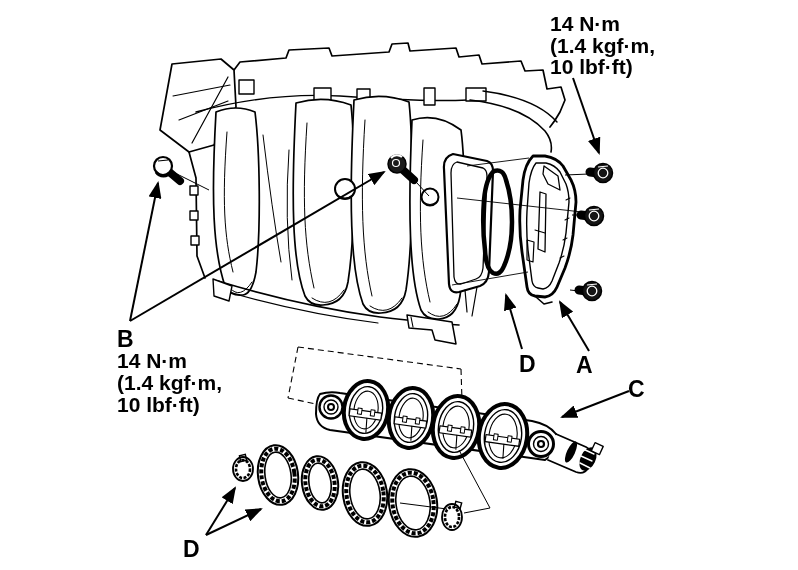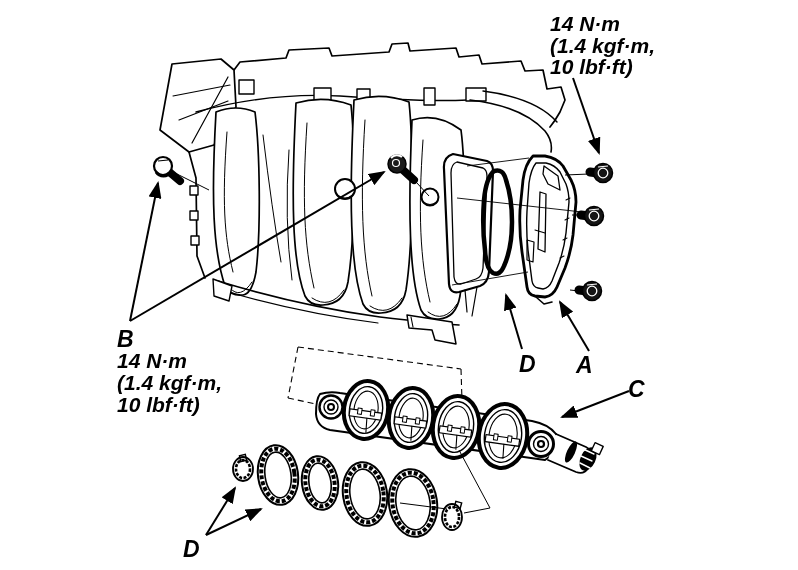--- a/index.html
+++ b/index.html
@@ -1,17 +1,17 @@
 <!DOCTYPE html>
 <html><head>
 <meta charset="utf-8">
 <style>
   html,body{margin:0;padding:0;background:#ffffff;}
   .stage{position:relative;width:798px;height:570px;background:#fff;overflow:hidden;
-         font-family:"Liberation Sans", sans-serif;font-style:italic;}
+         font-family:"Liberation Sans", sans-serif;}
   svg text{font-family:"Liberation Sans", sans-serif;font-weight:bold;fill:#000;}
   .t21{font-size:21px;}
   .t23{font-size:23px;}
   path,line,ellipse,circle,rect,polyline{vector-effect:none;}
 </style>
 </head>
 <body>
 
 <div class="stage">
 <svg width="798" height="570" viewBox="0 0 798 570">

